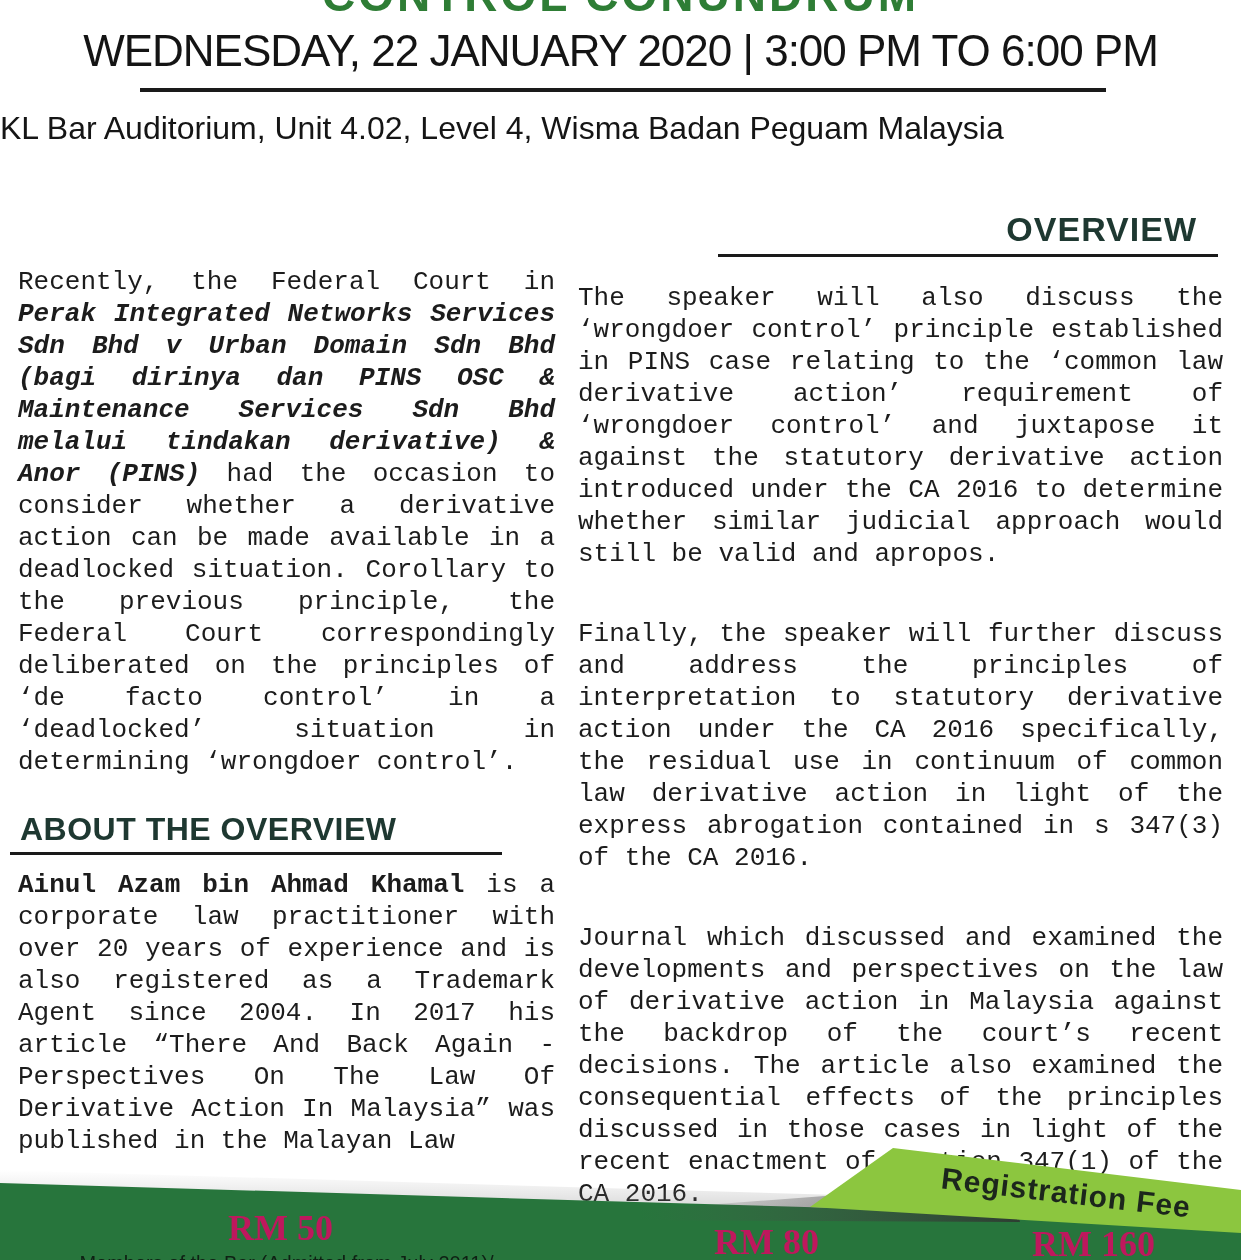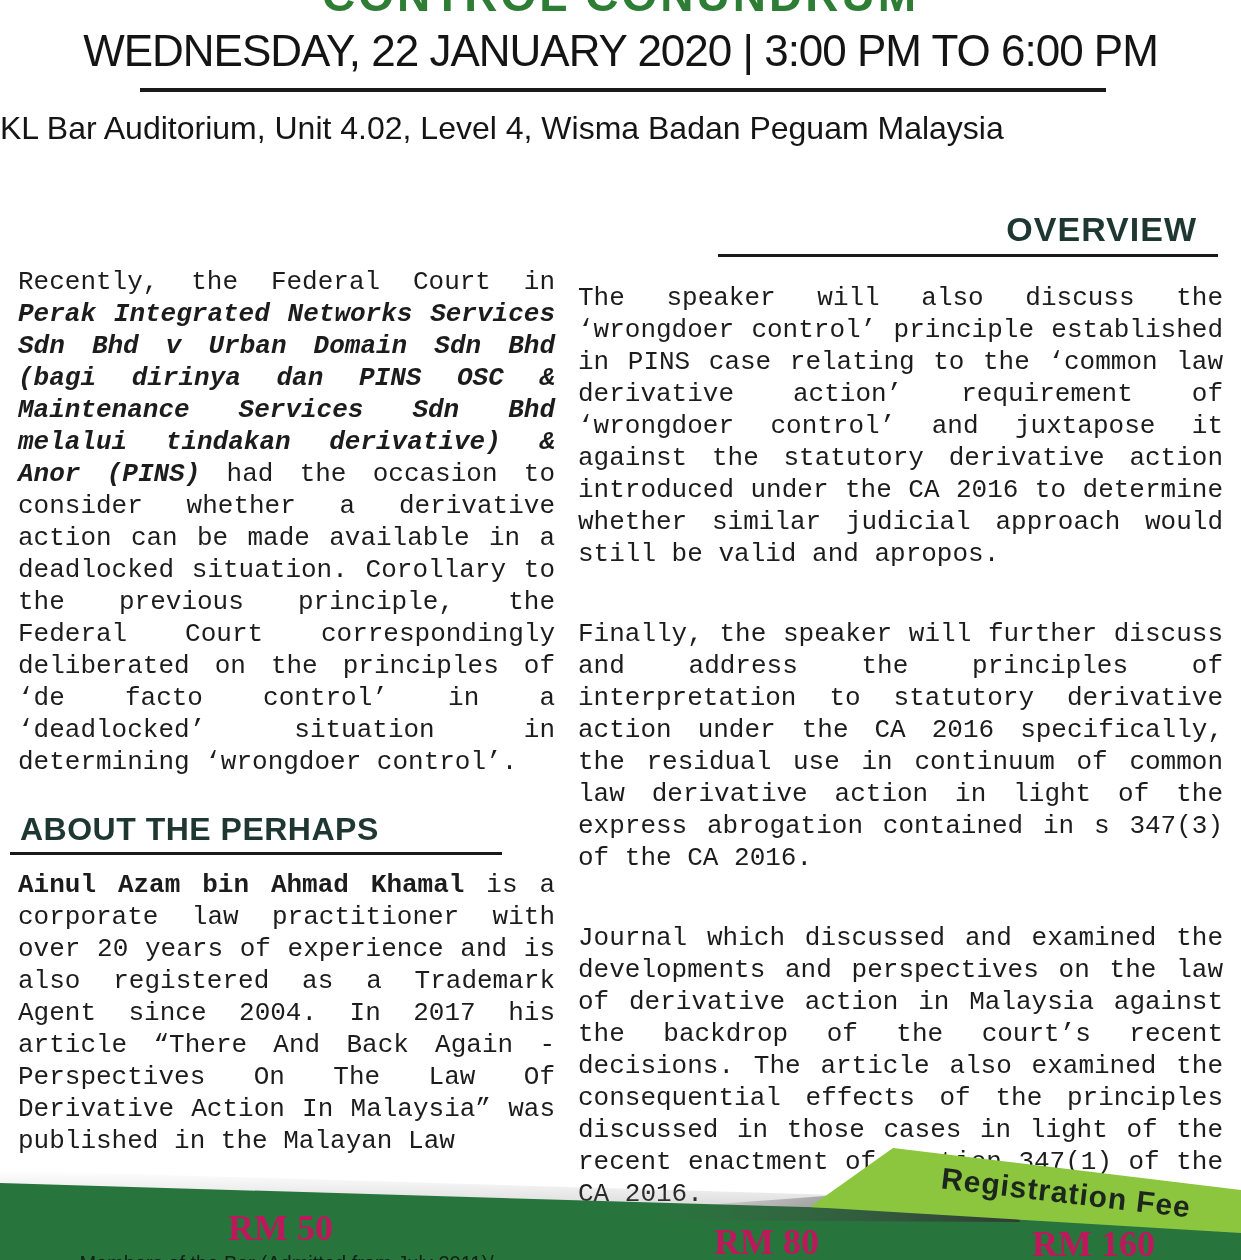--- a/index.html
+++ b/index.html
@@ -100,21 +100,21 @@
 
   <div class="rule"></div>
 
   <div class="venue venue1">KL Bar Auditorium, Unit 4.02, Level 4, Wisma Badan Peguam Malaysia</div>
 
   <div class="overview-heading">OVERVIEW</div>
   <div class="overview-underline"></div>
 
   <div class="col col1">
     <p><span>Recently, the Federal Court in </span><span class="case">Perak Integrated Networks Services Sdn Bhd v Urban Domain Sdn Bhd (bagi dirinya dan PINS OSC &amp; Maintenance Services Sdn Bhd melalui tindakan derivative) &amp; Anor (PINS)</span><span> had the occasion to consider whether a derivative action can be made available in a deadlocked situation. Corollary to the previous principle, the Federal Court correspondingly deliberated on the principles of ‘de facto control’ in a ‘deadlocked’ situation in determining ‘wrongdoer control’.</span></p>
-    <div class="about-heading">ABOUT THE PERHAPS</div>
+    <div class="about-heading">ABOUT THE OVERVIEW</div>
     <div class="about-underline"></div>
     <p><span class="bold">Ainul Azam bin Ahmad Khamal</span><span> is a corporate law practitioner with over 20 years of experience and is also registered as a Trademark Agent since 2004. In 2017 his article “There And Back Again - Perspectives On The Law Of Derivative Action In Malaysia” was published in the Malayan Law</span></p>
   </div>
 
   <div class="col col2">
     <p>The speaker will also discuss the ‘wrongdoer control’ principle established in PINS case relating to the ‘common law derivative action’ requirement of ‘wrongdoer control’ and juxtapose it against the statutory derivative action introduced under the CA 2016 to determine whether similar judicial approach would still be valid and apropos.</p>
     <p>Finally, the speaker will further discuss and address the principles of interpretation to statutory derivative action under the CA 2016 specifically, the residual use in continuum of common law derivative action in light of the express abrogation contained in s 347(3) of the CA 2016.</p>
     <p>Journal which discussed and examined the developments and perspectives on the law of derivative action in Malaysia against the backdrop of the court’s recent decisions. The article also examined the consequential effects of the principles discussed in those cases in light of the recent enactment of section 347(1) of the CA 2016.</p>
   </div>
 

